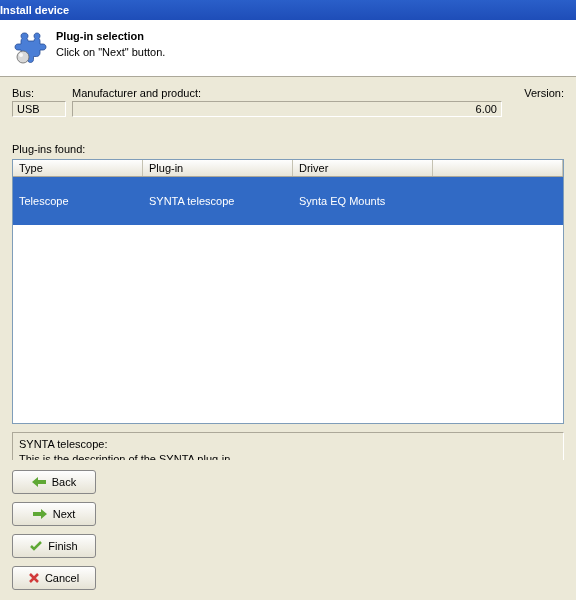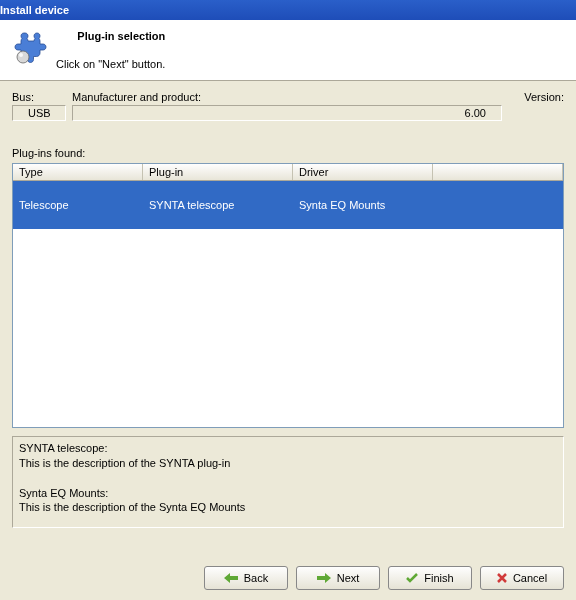--- a/index.html
+++ b/index.html
@@ -1,35 +1,35 @@
 <!DOCTYPE html>
 <html><head>
 <meta charset="utf-8">
 <style>
 * { box-sizing: border-box; margin: 0; padding: 0; }
 body { font-family: Tahoma, Arial, sans-serif; font-size: 11px; background: #ece9d8; width: 576px; height: 600px; overflow: hidden; }
 .titlebar { background: linear-gradient(to bottom, #2a5fc9, #1e4db8); color: #fff; padding: 4px 0; font-weight: bold; font-size: 11px; }
 .header { background: #fff; padding: 10px 12px; display: flex; align-items: flex-start; gap: 8px; border-bottom: 1px solid #aca899; }
 .header-icon { width: 36px; height: 36px; flex-shrink: 0; }
-.header-text h2 { font-size: 11px; font-weight: bold; margin-bottom: 16px; text-align: right; }
+.header-text h2 { font-size: 11px; font-weight: bold; margin-bottom: 4px; }
 .header-text p { font-size: 11px; }
 .content { padding: 10px 12px; }
 .info-grid { display: grid; grid-template-columns: 54px 1fr 56px; gap: 16px 6px; row-gap: 2px; }
-.inset-field { background: #ece9d8; border: 1px solid #aca899; border-right-color: #fff; border-bottom-color: #fff; padding: 1px 15px; font-size: 11px; }
+.inset-field { background: #ece9d8; border: 1px solid #aca899; border-right-color: #fff; border-bottom-color: #fff; padding: 1px 4px; font-size: 11px; }
 .inset-field.right { text-align: right; }
 .plugins-label { margin-top: 26px; margin-bottom: 4px; }
 .table-container { border: 1px solid #7f9db9; background: #fff; height: 265px; overflow: auto; }
 .table-header { display: flex; background: #ece9d8; border-bottom: 1px solid #aca899; justify-content: center; }
 .table-header .th { background: linear-gradient(to bottom, #fefefe, #e8e5d8); border-right: 1px solid #c5c2b2; padding: 2px 6px; font-size: 11px; text-align: left; }
 .th-type { width: 130px; } .th-plugin { width: 150px; } .th-driver { width: 140px; } .th-extra { flex: 1; }
 .table-row { display: flex; background: #316ac5; color: #fff; }
 .table-row .td { padding: 18px 6px; font-size: 11px; }
 .td-type { width: 130px; } .td-plugin { width: 150px; } .td-driver { width: 140px; }
 .desc-box { background: #ece9d8; border: 1px solid #aca899; border-right-color:#fff; border-bottom-color:#fff; margin-top: 8px; padding: 4px 6px; height: 92px; font-size: 11px; line-height: 1.35; white-space: pre-line; }
-.button-bar { position: absolute; bottom: 0; left: 0; right: 0; padding: 10px 12px; display: flex; justify-content: flex-end; gap: 8px; background: #ece9d8; }
+.button-bar { position: absolute; bottom: 0; left: 0; right: 0; padding: 10px 12px; display: flex; justify-content: flex-end; gap: 8px; background: #ece9d8; flex-direction: column; }
 .btn { width: 84px; height: 24px; background: linear-gradient(to bottom, #fefefe, #e6e3d5); border: 1px solid #888; border-radius: 3px; font-size: 11px; display: flex; align-items: center; justify-content: center; gap: 6px; cursor: pointer; }
 .btn-icon { display: inline-flex; }
 </style>
 </head>
 <body>
 
 <div class="titlebar">
   <span>Install device</span>
 </div>
 

